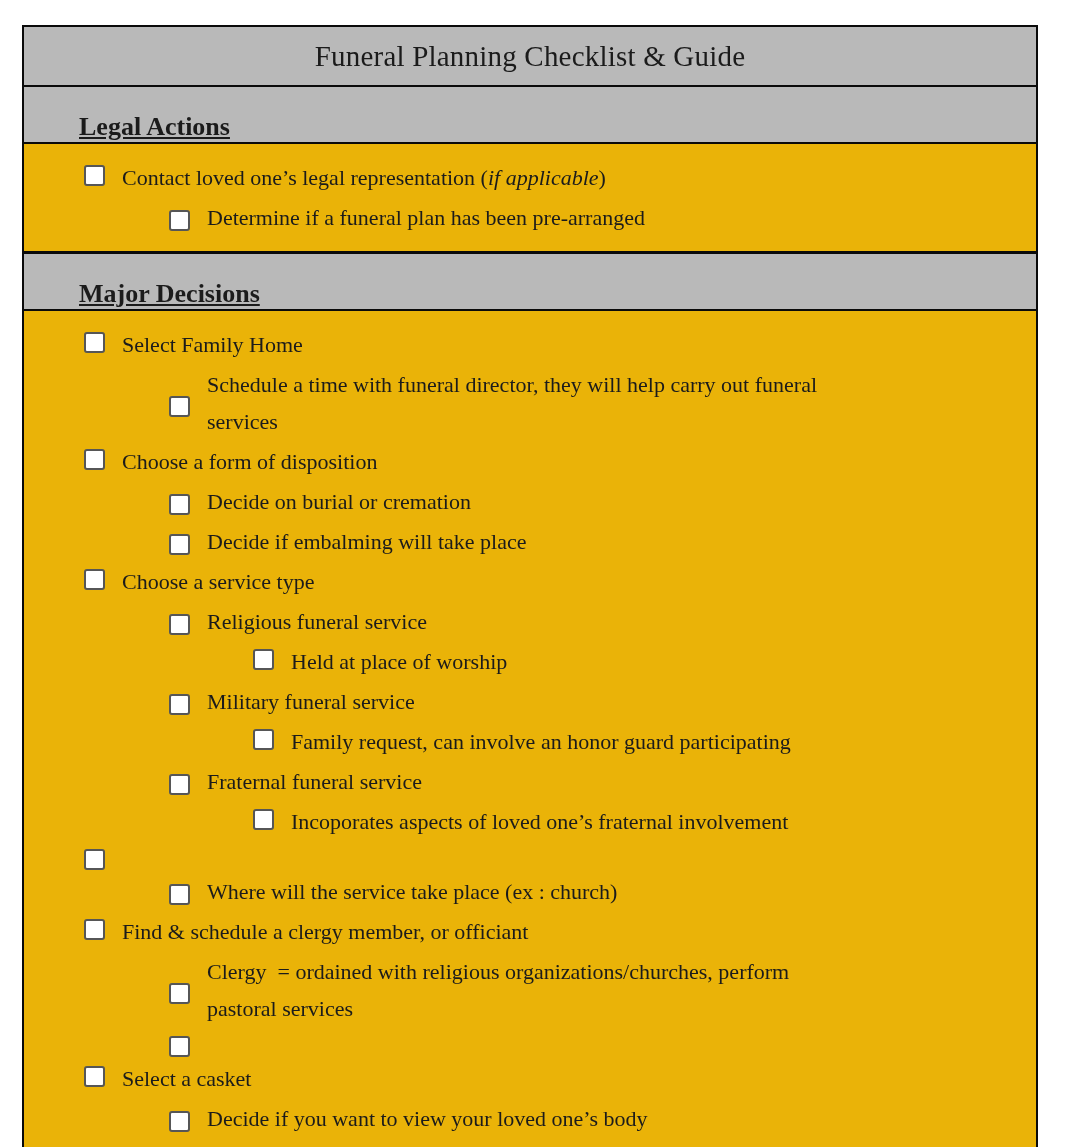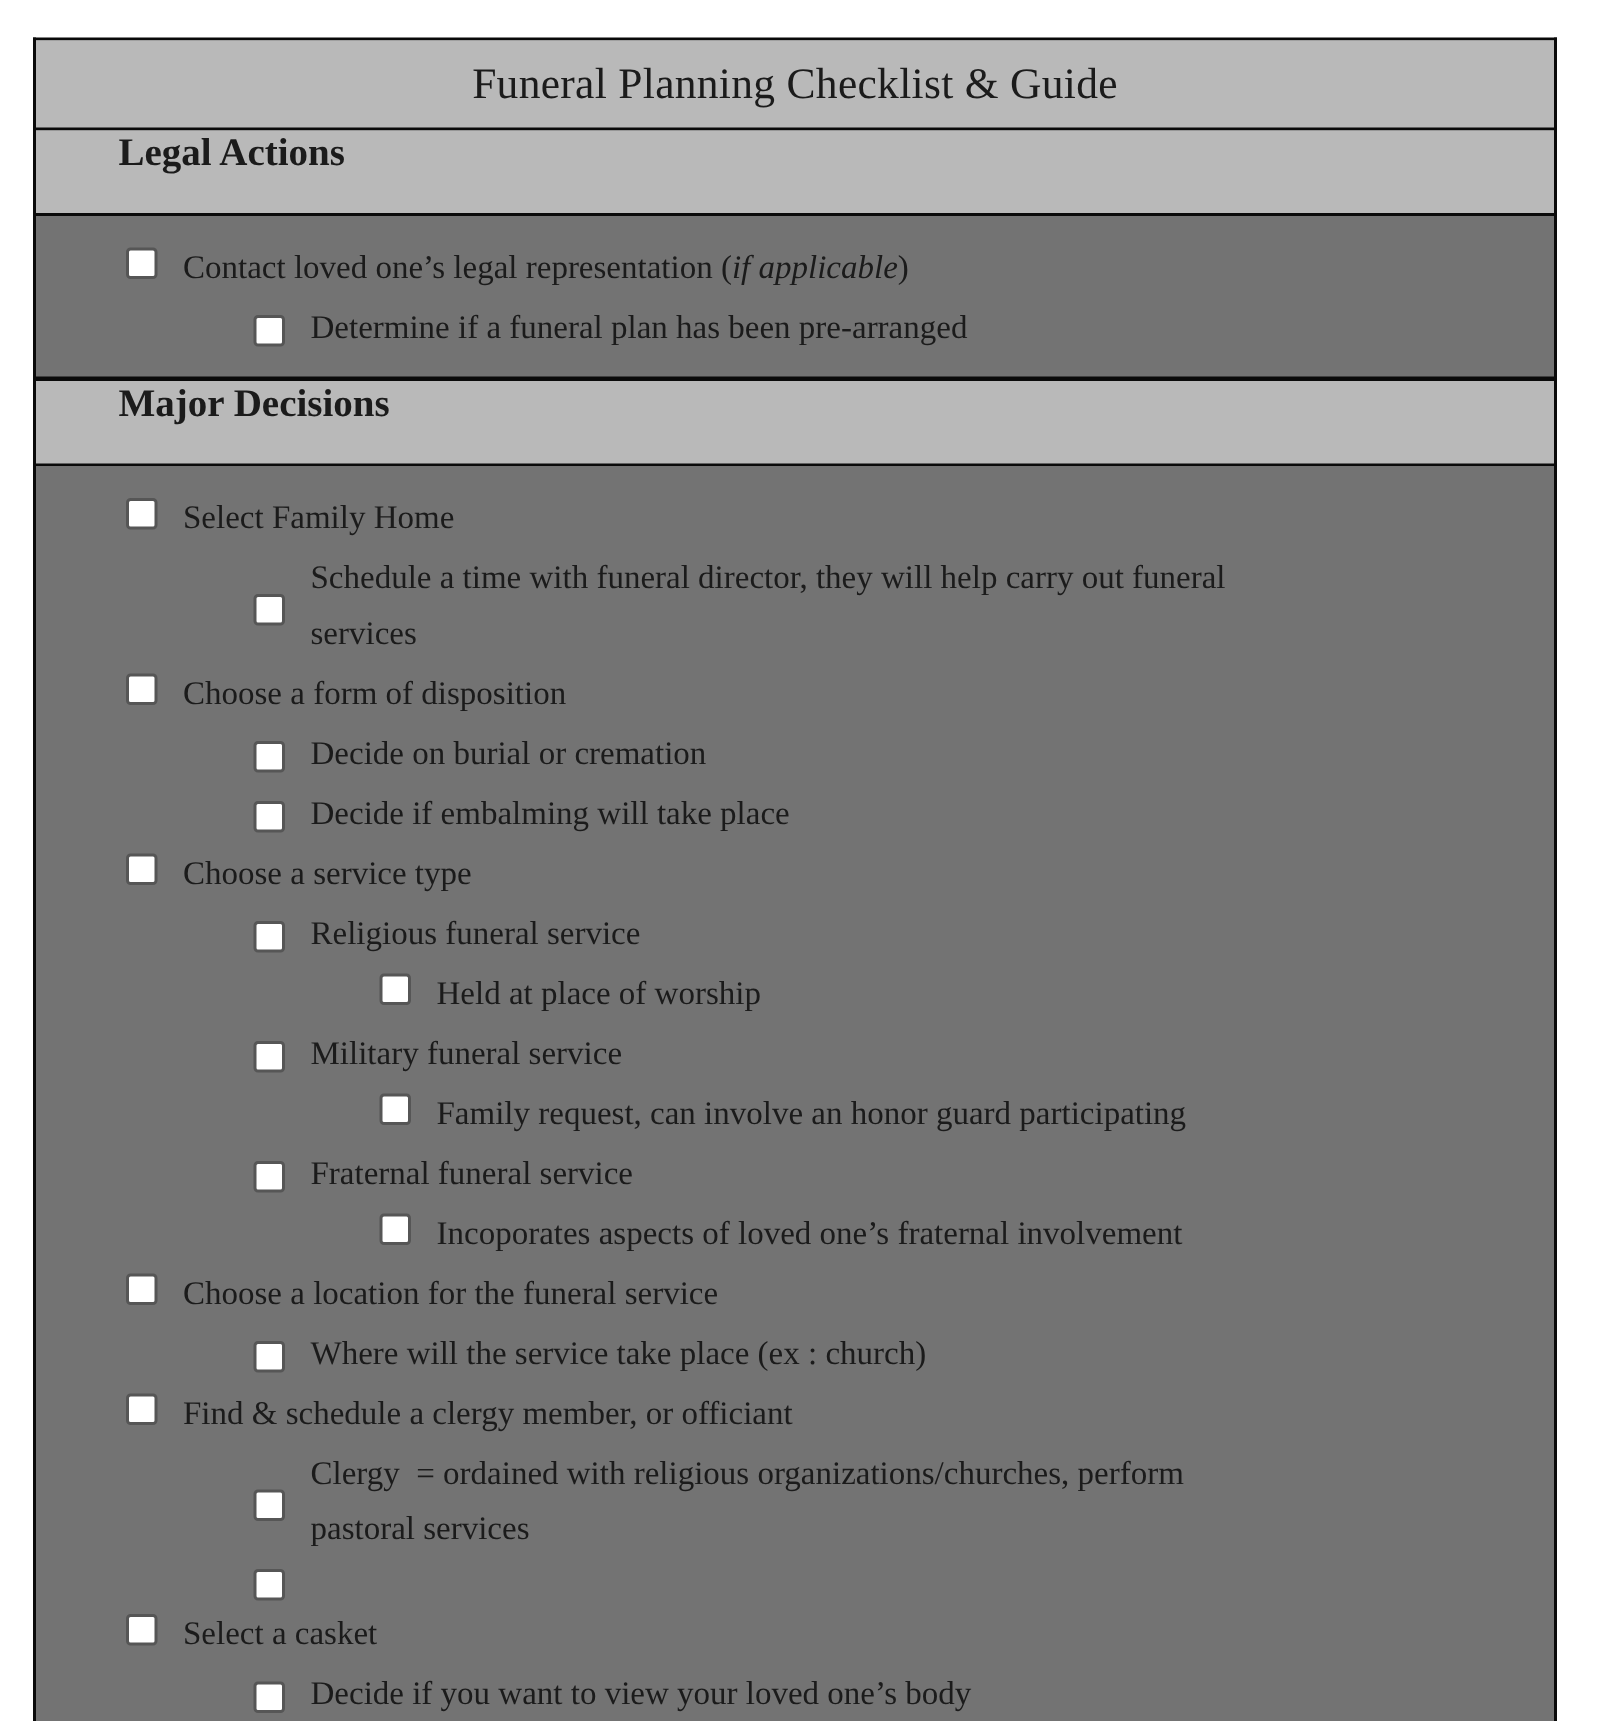--- a/index.html
+++ b/index.html
@@ -30,27 +30,27 @@
     background: var(--header-bg);
     border-bottom: 2px solid var(--border);
     display: flex; align-items: center; justify-content: center;
     font-size: 29px; font-weight: normal;
     letter-spacing: 0.2px;
   }
   .section-row {
     height: 57px;
     background: var(--header-bg);
     border-bottom: 2px solid var(--border);
-    display: flex; align-items: flex-start;
+    display: flex; align-items: flex-end;
     padding-left: 55px;
-    font-size: 26px; font-weight: bold;
+    font-size: 26px; font-weight: bold; text-decoration: underline;
   }
   .section-body {
     padding: 15px 10px 12px 0;
-    background: #737373;
+    background: #eab308;
   }
   .section-body.thick-divider { border-bottom: 3px solid var(--border); }
   .row {
     display: flex;
     align-items: flex-start;
     margin-bottom: 3px;
   }
   .row.lvl0 { padding-left: 60px; }
   .row.lvl1 { padding-left: 145px; align-items: center; }
   .row.lvl2 { padding-left: 229px; }
@@ -142,21 +142,20 @@
       <div class="row lvl1">
         <span class="cb"></span>
         <span class="lbl"><span>Fraternal funeral service</span></span>
       </div>
       <div class="row lvl2">
         <span class="cb"></span>
         <span class="lbl"><span>Incoporates aspects of loved one’s fraternal involvement</span></span>
       </div>
       <div class="row lvl0">
         <span class="cb"></span>
-        <span class="lbl"><span>Choose a location for the funeral service</span></span>
       </div>
       <div class="row lvl1">
         <span class="cb"></span>
         <span class="lbl"><span>Where will the service take place (ex : church)</span></span>
       </div>
       <div class="row lvl0">
         <span class="cb"></span>
         <span class="lbl"><span>Find &amp; schedule a clergy member, or officiant</span></span>
       </div>
       <div class="row lvl1">

